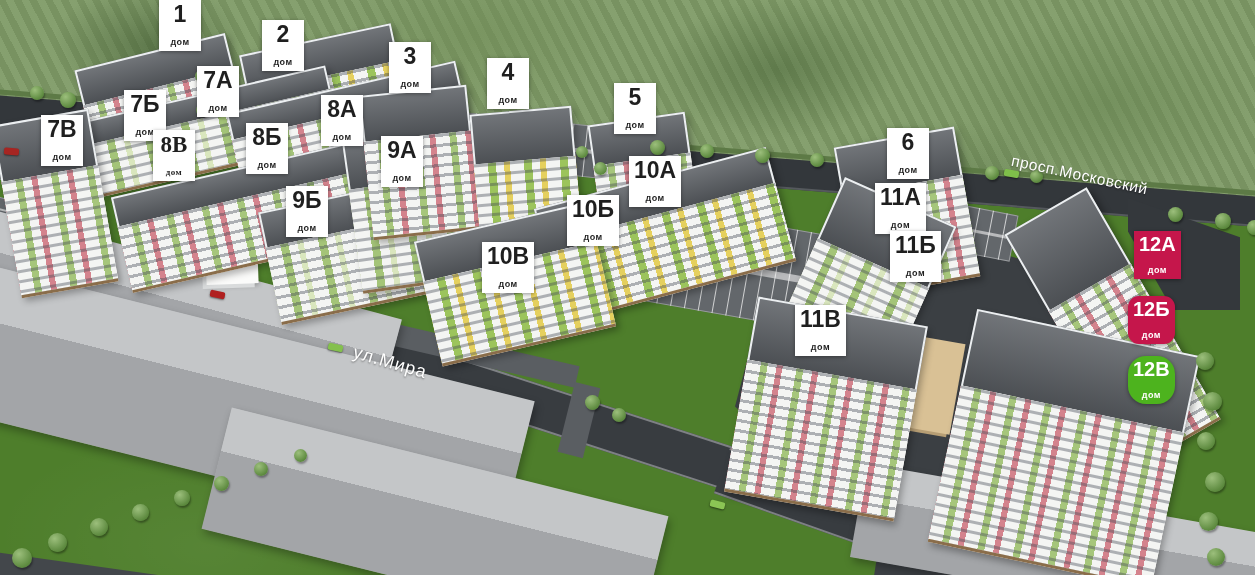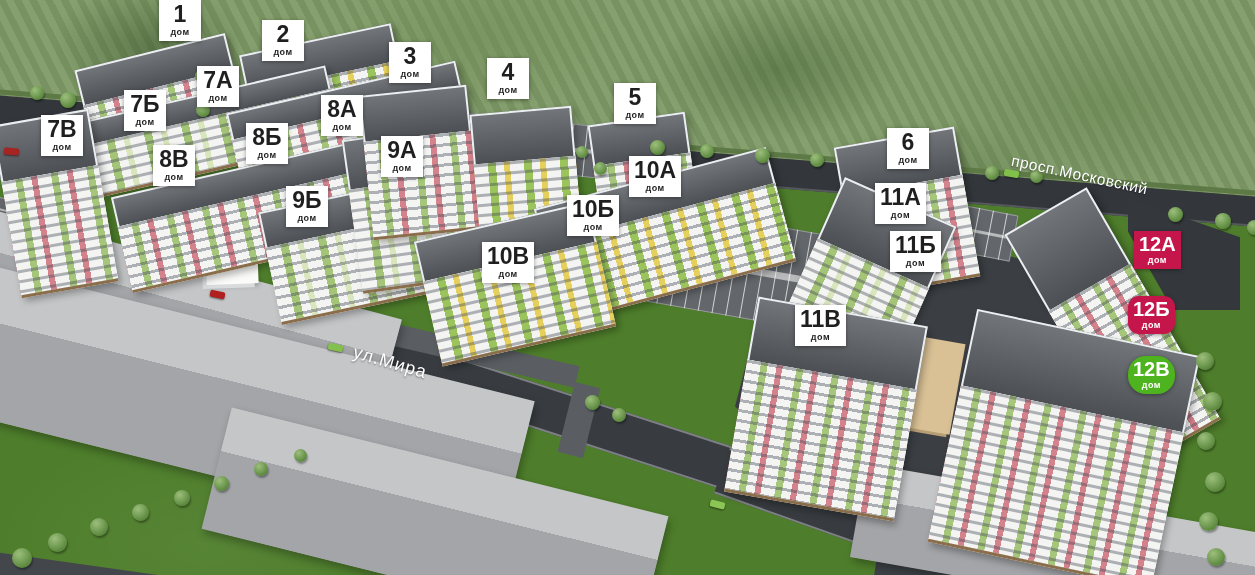--- a/index.html
+++ b/index.html
@@ -113,21 +113,21 @@
   .street-name{position:absolute;color:#ffffff;z-index:12;white-space:nowrap;
     text-shadow:0 1px 2px rgba(0,0,0,.45);font-family:"Liberation Sans",sans-serif;}
   #street-mira{left:352px;top:352px;font-size:18px;letter-spacing:1px;transform:rotate(16deg);}
   #street-mosk{left:1010px;top:166px;font-size:15.5px;letter-spacing:.5px;transform:rotate(12deg);}
 
   
   .map-label{position:absolute;z-index:30;background:var(--label-white,#fff);color:var(--label-text,#1f1f1f);
     text-align:center;padding:3px 5px 4px;min-width:32px;cursor:pointer;
     box-shadow:0 1px 4px rgba(0,0,0,.4);font-family:"Liberation Sans",sans-serif;}
   .map-label .num{display:block;font-size:23px;line-height:1.02;font-weight:700;}
-  .map-label .sub{display:block;font-size:9px;font-weight:700;margin-top:1px;letter-spacing:.5px;}
+  .map-label .sub{display:block;font-size:9px;font-weight:700;margin-top:11px;letter-spacing:.5px;}
   .map-label.red{background:var(--label-red,#c5164b);color:#fff;}
   .map-label.green{background:var(--label-green,#4db31e);color:#fff;border-radius:18px;}
   .map-label.red .num,.map-label.green .num{font-size:20px;}
 </style>
 </head>
 <body>
 
 <div id="scene">
 
   <div class="forest"></div>
@@ -319,21 +319,21 @@
         <span class="sub">дом</span>
       </div>
       <div class="map-label" style="left: 321px; top: 95px;">
         <span class="num">8А</span>
         <span class="sub">дом</span>
       </div>
       <div class="map-label" style="left: 246px; top: 123px;">
         <span class="num">8Б</span>
         <span class="sub">дом</span>
       </div>
-      <div class="map-label" style="left: 153px; top: 145px;">
+      <div class="map-label" style="left: 153px; top: 130px; font-family: Liberation Serif, serif;">
         <span class="num">8В</span>
         <span class="sub">дом</span>
       </div>
       <div class="map-label" style="left: 381px; top: 136px;">
         <span class="num">9А</span>
         <span class="sub">дом</span>
       </div>
       <div class="map-label" style="left: 286px; top: 186px;">
         <span class="num">9Б</span>
         <span class="sub">дом</span>

